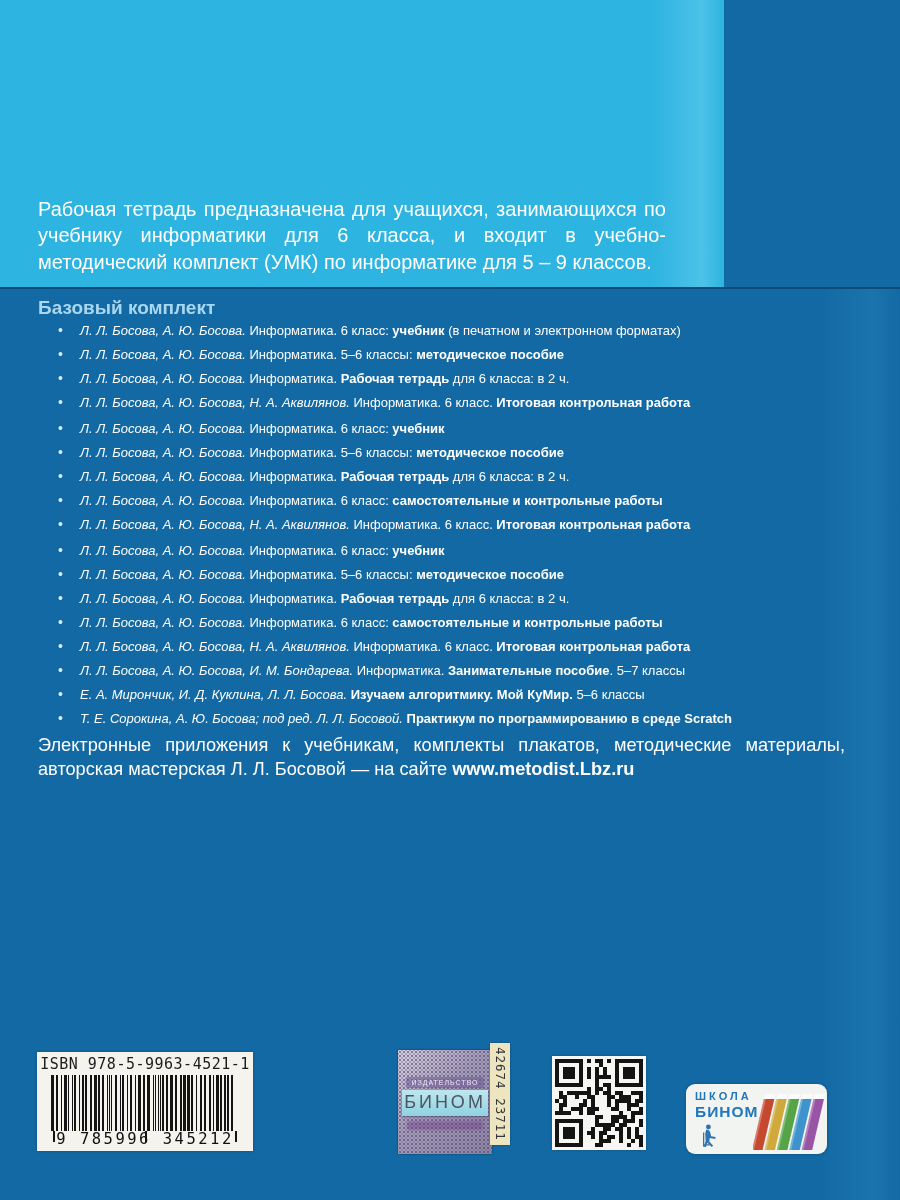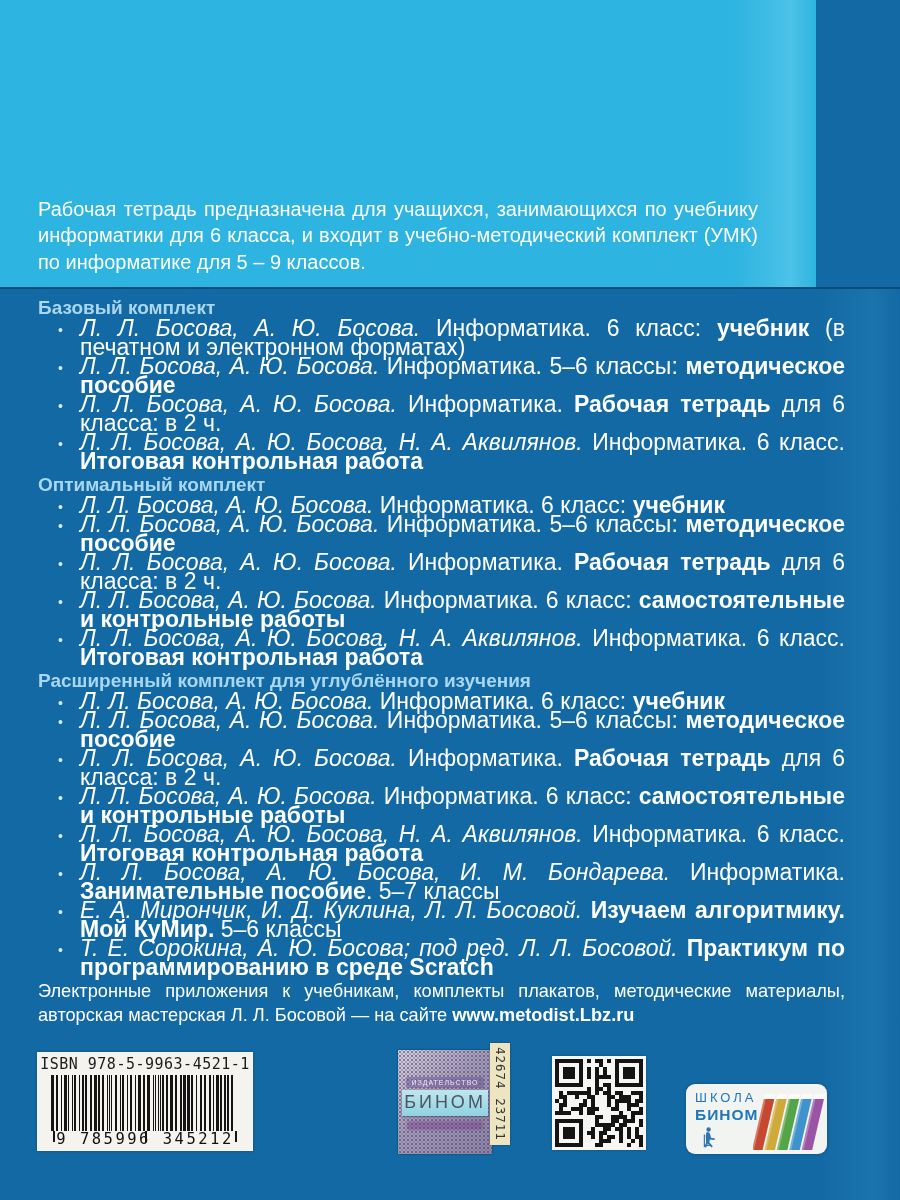--- a/index.html
+++ b/index.html
@@ -4,42 +4,42 @@
 <style>
   html,body{margin:0;padding:0;}
   body{
     width:900px;height:1200px;position:relative;overflow:hidden;
     background:#1369a3;
     font-family:"Liberation Sans",sans-serif;
     -webkit-font-smoothing:antialiased;
   }
   
   .top-band{
-    position:absolute;top:0;left:0;width:816px;height:287px;
+    position:absolute;top:0;left:0;width:724px;height:287px;
     background:linear-gradient(90deg,#2db4e0 0%,#2db4e0 90%,#4cc2e8 97%,#2db4e0 100%);
   }
   .intro-par{
     position:absolute;left:38px;right:58px;bottom:12px;margin:0;
     color:#ffffff;font-size:20px;line-height:26.5px;text-align:justify;
   }
   
   .main-area{
     position:absolute;top:287px;left:0;right:0;bottom:0;
     background:linear-gradient(90deg,#1369a3 0%,#1369a3 91%,#1b74ad 97%,#1369a3 100%);
     border-top:2px solid #0b4c79;
     padding:7px 55px 16px 38px;box-sizing:border-box;
   }
   .section-title{
     color:#a9d7f0;font-weight:bold;font-size:19px;line-height:23px;margin:0;
   }
   .section-title + ul{margin-top:0;}
   ul.book-list{list-style:none;margin:0 0 2px 0;padding:0;}
   ul.book-list li{
     position:relative;padding-left:42px;color:#ffffff;
-    font-size:23px;line-height:19px;text-align:justify;
+    font-size:13px;line-height:24px;text-align:justify;
   }
   ul.book-list li::before{
     content:"•";position:absolute;left:20px;top:0;
     color:#d2ebf9;font-size:14px;line-height:23px;
   }
   ul.book-list li .seg-i{font-style:italic;}
   ul.book-list li .seg-b,.footer-note .seg-b{font-weight:bold;}
   .footer-note{
     margin:3px 0 8px 0;color:#ffffff;font-size:18.2px;line-height:23.5px;text-align:justify;
   }
@@ -111,58 +111,56 @@
     background:#f6f6f3;box-shadow:0 0 2px rgba(0,0,0,.3);
     display:flex;align-items:center;justify-content:center;
   }
   
   .logo-card{
     position:absolute;left:686px;top:1084px;width:141px;height:70px;
     background:#f1f4f1;border-radius:9px;box-shadow:0 0 3px rgba(0,0,0,.3);
     display:flex;box-sizing:border-box;padding:6px 6px 4px 9px;
   }
   .logo-left{width:58px;display:flex;flex-direction:column;}
-  .logo-line1{color:#2277ba;font-weight:normal;font-size:13px;letter-spacing:3px;white-space:nowrap;}
+  .logo-line1{color:#2277ba;font-weight:bold;font-size:11px;letter-spacing:3px;white-space:nowrap;}
   .logo-line2{color:#2277ba;font-weight:bold;font-size:15.5px;letter-spacing:1px;margin-top:1px;white-space:nowrap;}
   .logo-person{margin-top:2px;margin-left:2px;}
   .logo-books{flex:1;display:flex;align-items:flex-end;justify-content:flex-end;}
 </style>
 </head>
 <body>
 
 <div class="top-band">
   <p class="intro-par">Рабочая тетрадь предназначена для учащихся, занимающихся по учебнику информатики для 6 класса, и входит в учебно-методический комплект (УМК) по информатике для 5 – 9 классов.</p>
 </div>
 
 <div class="main-area">
   <div>
       <div class="section-title">Базовый комплект</div>
       <ul class="book-list">
         <li><span class="seg-i">Л. Л. Босова, А. Ю. Босова.</span><span class="seg-r"> Информатика. 6 класс: </span><span class="seg-b">учебник</span><span class="seg-r"> (в печатном и электронном форматах)</span></li>
         <li><span class="seg-i">Л. Л. Босова, А. Ю. Босова.</span><span class="seg-r"> Информатика. 5–6 классы: </span><span class="seg-b">методическое пособие</span></li>
         <li><span class="seg-i">Л. Л. Босова, А. Ю. Босова.</span><span class="seg-r"> Информатика. </span><span class="seg-b">Рабочая тетрадь</span><span class="seg-r"> для 6 класса: в 2 ч.</span></li>
         <li><span class="seg-i">Л. Л. Босова, А. Ю. Босова, Н. А. Аквилянов.</span><span class="seg-r"> Информатика. 6 класс. </span><span class="seg-b">Итоговая контрольная работа</span></li>
       </ul>
-      <div class="section-title">Оптимальный комплект</div>
       <ul class="book-list">
         <li><span class="seg-i">Л. Л. Босова, А. Ю. Босова.</span><span class="seg-r"> Информатика. 6 класс: </span><span class="seg-b">учебник</span></li>
         <li><span class="seg-i">Л. Л. Босова, А. Ю. Босова.</span><span class="seg-r"> Информатика. 5–6 классы: </span><span class="seg-b">методическое пособие</span></li>
         <li><span class="seg-i">Л. Л. Босова, А. Ю. Босова.</span><span class="seg-r"> Информатика. </span><span class="seg-b">Рабочая тетрадь</span><span class="seg-r"> для 6 класса: в 2 ч.</span></li>
         <li><span class="seg-i">Л. Л. Босова, А. Ю. Босова.</span><span class="seg-r"> Информатика. 6 класс: </span><span class="seg-b">самостоятельные и контрольные работы</span></li>
         <li><span class="seg-i">Л. Л. Босова, А. Ю. Босова, Н. А. Аквилянов.</span><span class="seg-r"> Информатика. 6 класс. </span><span class="seg-b">Итоговая контрольная работа</span></li>
       </ul>
-      <div class="section-title">Расширенный комплект для углублённого изучения</div>
       <ul class="book-list">
         <li><span class="seg-i">Л. Л. Босова, А. Ю. Босова.</span><span class="seg-r"> Информатика. 6 класс: </span><span class="seg-b">учебник</span></li>
         <li><span class="seg-i">Л. Л. Босова, А. Ю. Босова.</span><span class="seg-r"> Информатика. 5–6 классы: </span><span class="seg-b">методическое пособие</span></li>
         <li><span class="seg-i">Л. Л. Босова, А. Ю. Босова.</span><span class="seg-r"> Информатика. </span><span class="seg-b">Рабочая тетрадь</span><span class="seg-r"> для 6 класса: в 2 ч.</span></li>
         <li><span class="seg-i">Л. Л. Босова, А. Ю. Босова.</span><span class="seg-r"> Информатика. 6 класс: </span><span class="seg-b">самостоятельные и контрольные работы</span></li>
         <li><span class="seg-i">Л. Л. Босова, А. Ю. Босова, Н. А. Аквилянов.</span><span class="seg-r"> Информатика. 6 класс. </span><span class="seg-b">Итоговая контрольная работа</span></li>
         <li><span class="seg-i">Л. Л. Босова, А. Ю. Босова, И. М. Бондарева.</span><span class="seg-r"> Информатика. </span><span class="seg-b">Занимательные пособие</span><span class="seg-r">. 5–7 классы</span></li>
-        <li><span class="seg-i">Е. А. Мирончик, И. Д. Куклина, Л. Л. Босовой.</span><span class="seg-r"> </span><span class="seg-b">Изучаем алгоритмику. Мой КуМир.</span><span class="seg-r"> 5–6 классы</span></li>
+        <li><span class="seg-i">Е. А. Мирончик, И. Д. Куклина, Л. Л. Босова.</span><span class="seg-r"> </span><span class="seg-b">Изучаем алгоритмику. Мой КуМир.</span><span class="seg-r"> 5–6 классы</span></li>
         <li><span class="seg-i">Т. Е. Сорокина, А. Ю. Босова; под ред. Л. Л. Босовой.</span><span class="seg-r"> </span><span class="seg-b">Практикум по программированию в среде Scratch</span></li>
       </ul>
     </div>
   <p class="footer-note"><span class="seg-r">Электронные приложения к учебникам, комплекты плакатов, методические материалы, авторская мастерская Л. Л. Босовой — на сайте </span><span class="seg-b">www.metodist.Lbz.ru</span></p>
 </div>
 
 <div class="isbn-card">
   <div class="isbn-label">ISBN 978-5-9963-4521-1</div>
   <div class="barcode-wrap">
     <div class="barcode-bars">

